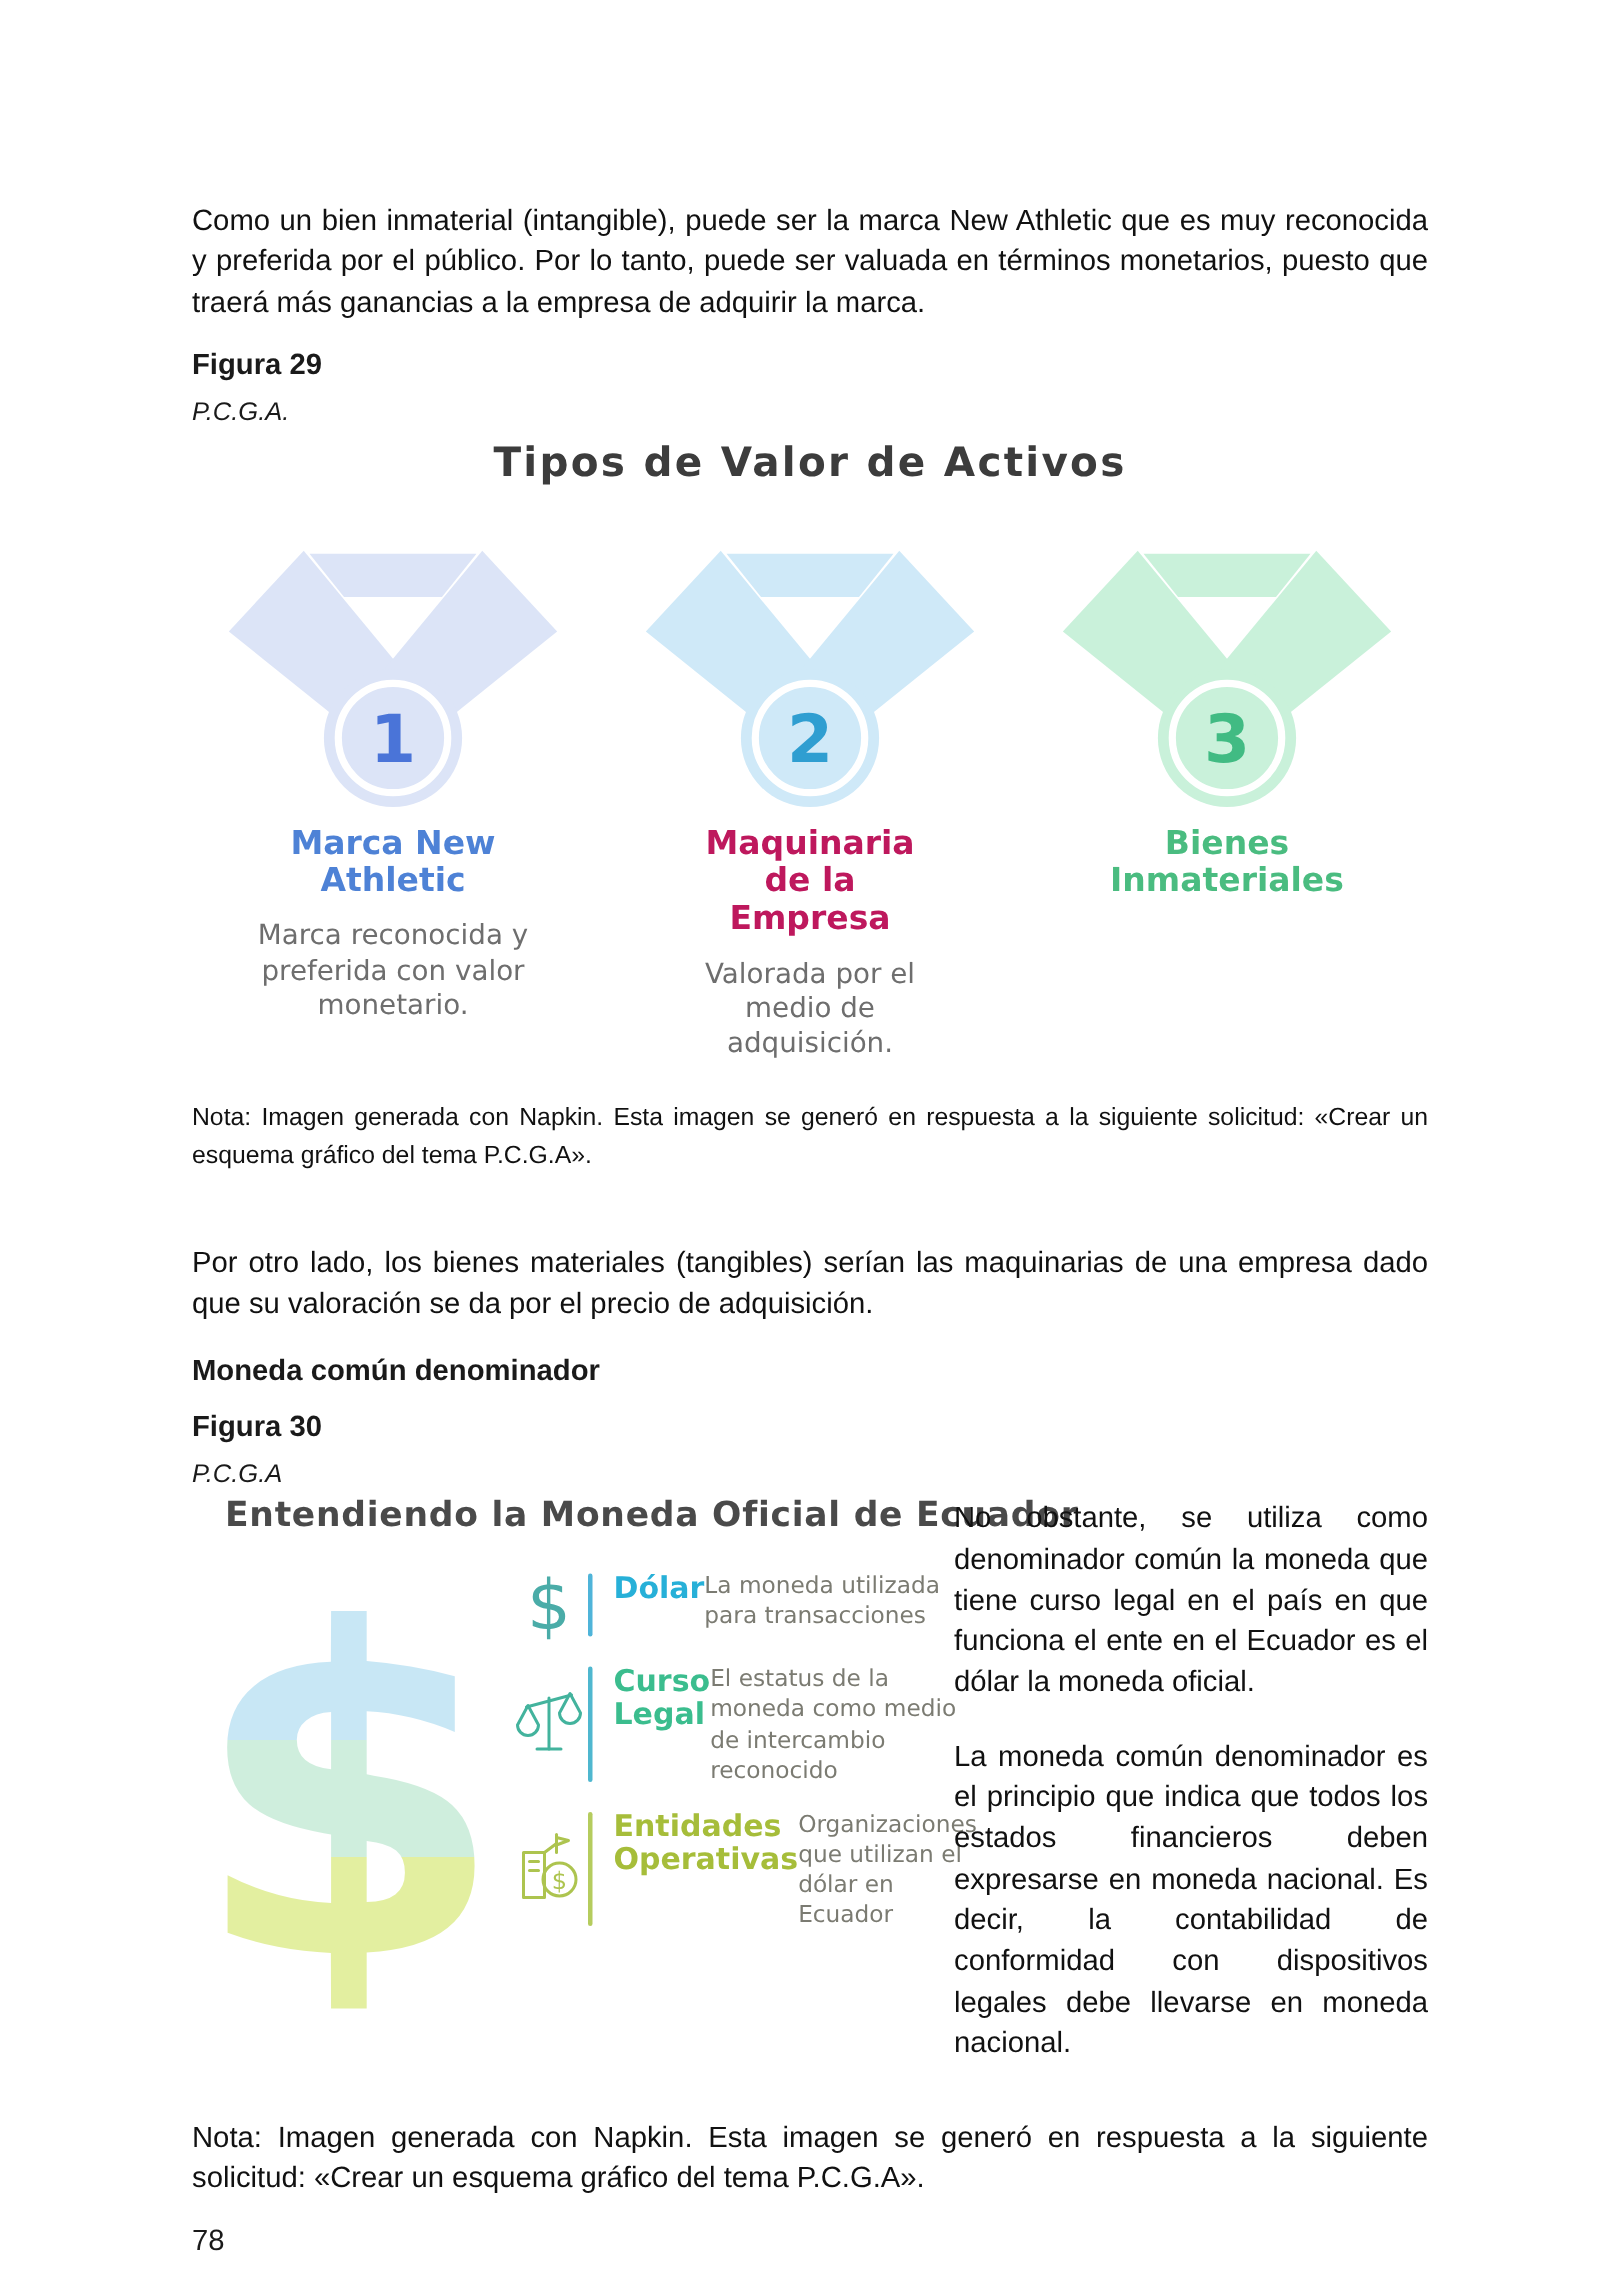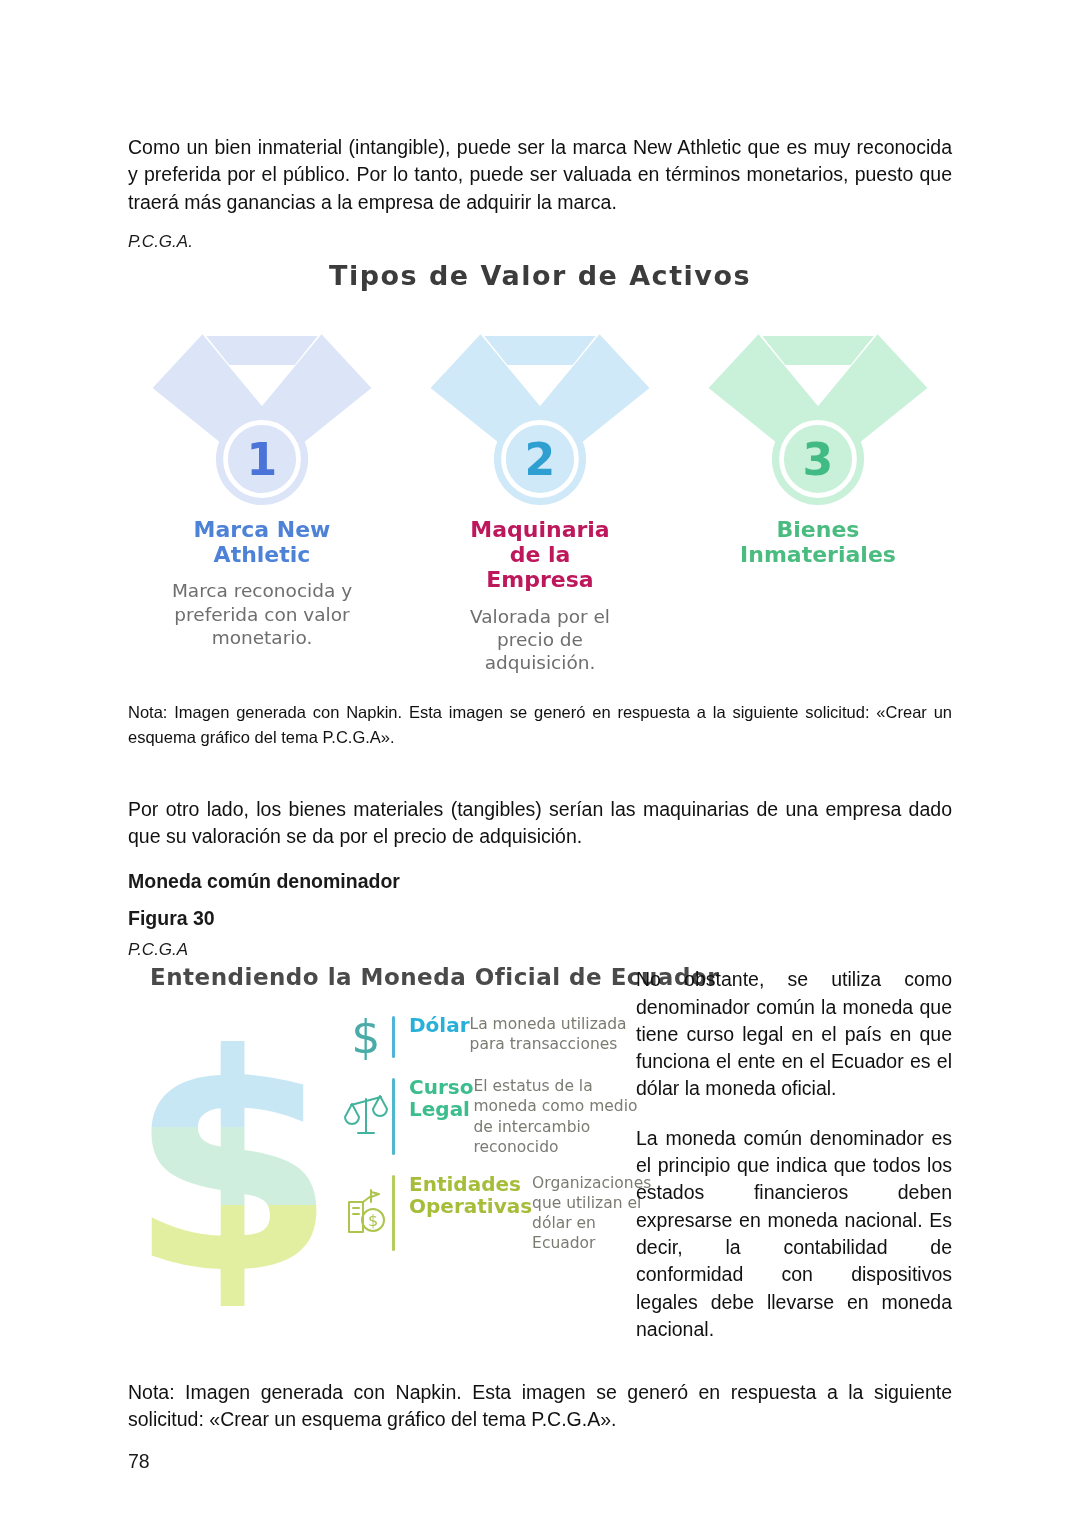--- a/index.html
+++ b/index.html
@@ -131,20 +131,21 @@
   }
 </style>
 </head>
 <body>
 
 <div class="page">
   <div class="content">
 
     <p class="para">Como un bien inmaterial (intangible), puede ser la marca New Athletic que es muy reconocida y preferida por el público. Por lo tanto, puede ser valuada en términos monetarios, puesto que traerá más ganancias a la empresa de adquirir la marca.</p>
 
+    <div class="fig-label">Figura 29</div>
     <div class="pcga">P.C.G.A.</div>
 
     <div class="fig29">
       <div class="fig29-title">Tipos de Valor de Activos</div>
       <div class="medals">
 
         <div class="medal-col m1">
           <svg class="medal-svg" viewBox="0 0 260 200">
             <polygon class="ribbon" points="16,76 68,20 154,124 118,158"></polygon>
             <polygon class="ribbon" points="244,76 192,20 106,124 142,158"></polygon>
@@ -160,21 +161,21 @@
         <div class="medal-col m2">
           <svg class="medal-svg" viewBox="0 0 260 200">
             <polygon class="ribbon" points="16,76 68,20 154,124 118,158"></polygon>
             <polygon class="ribbon" points="244,76 192,20 106,124 142,158"></polygon>
             <polygon class="ribbon" points="72,22 188,22 164,52 96,52"></polygon>
             <circle class="ribbon" cx="130" cy="150" r="48"></circle>
             <circle class="ring" cx="130" cy="150" r="38"></circle>
             <text class="medal-num" x="130" y="167" text-anchor="middle">2</text>
           </svg>
           <div class="medal-title">Maquinaria de la Empresa</div>
-          <div class="medal-desc">Valorada por el precio de adquisición.</div>
+          <div class="medal-desc">Valorada por el medio de adquisición.</div>
         </div>
 
         <div class="medal-col m3">
           <svg class="medal-svg" viewBox="0 0 260 200">
             <polygon class="ribbon" points="16,76 68,20 154,124 118,158"></polygon>
             <polygon class="ribbon" points="244,76 192,20 106,124 142,158"></polygon>
             <polygon class="ribbon" points="72,22 188,22 164,52 96,52"></polygon>
             <circle class="ribbon" cx="130" cy="150" r="48"></circle>
             <circle class="ring" cx="130" cy="150" r="38"></circle>
             <text class="medal-num" x="130" y="167" text-anchor="middle">3</text>

